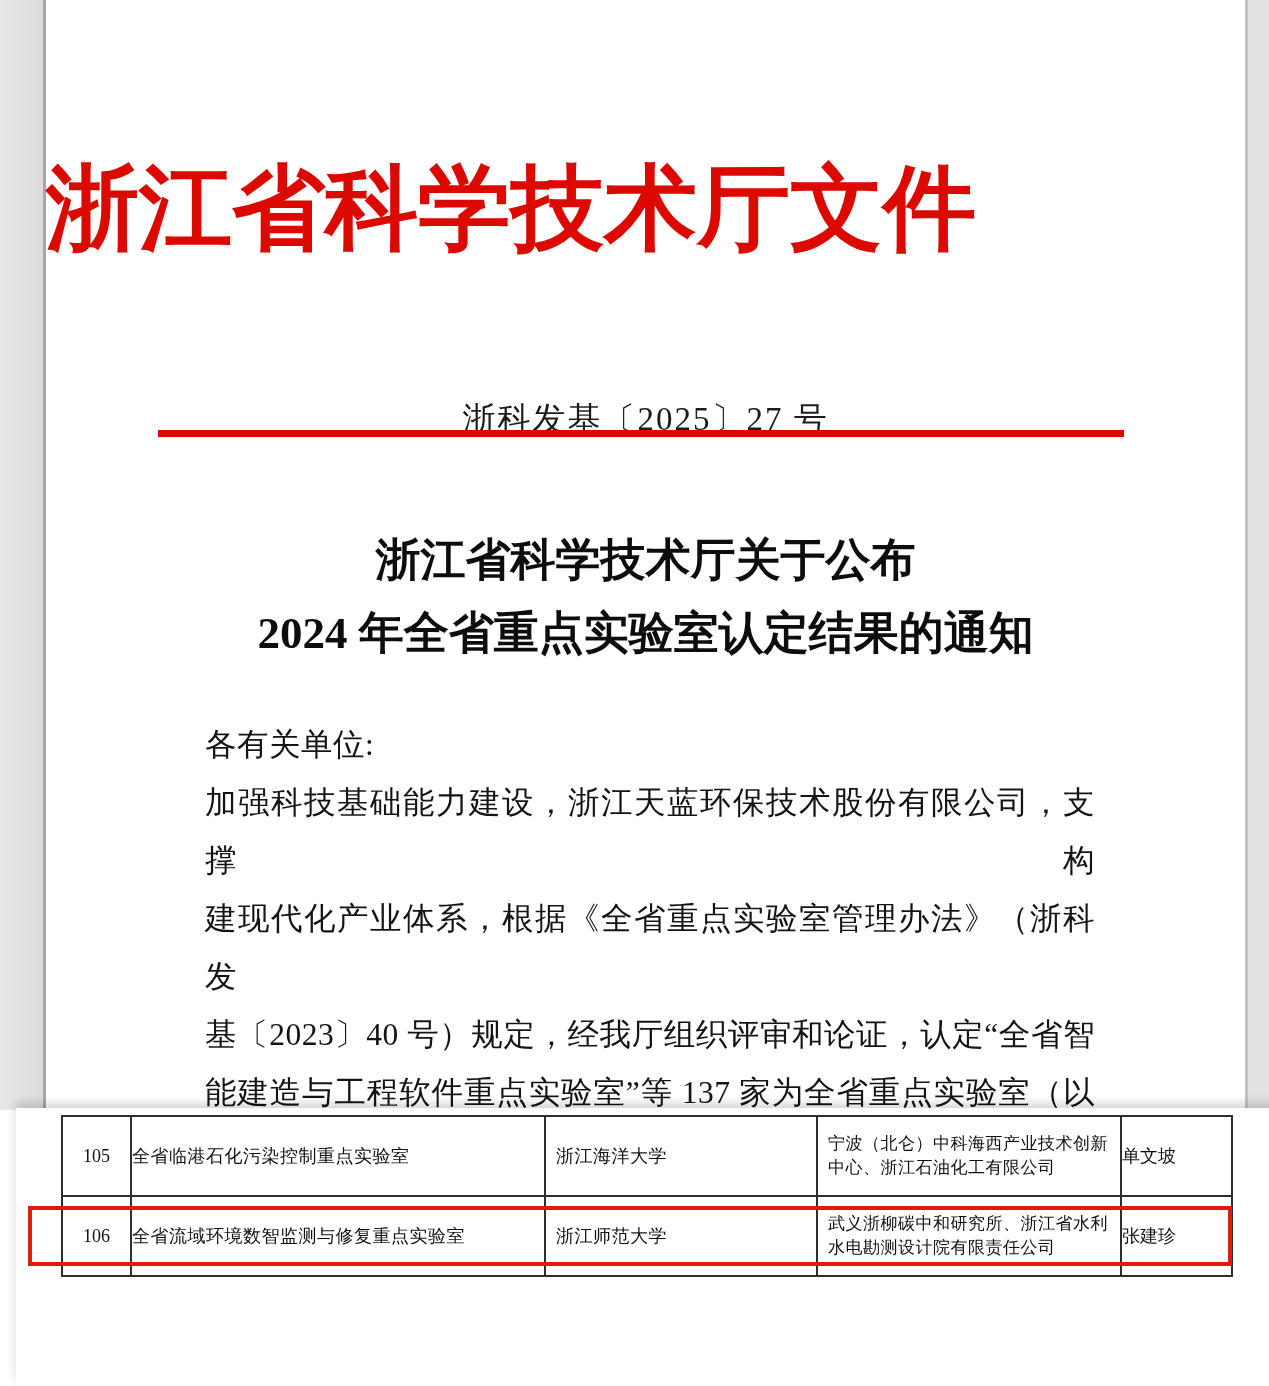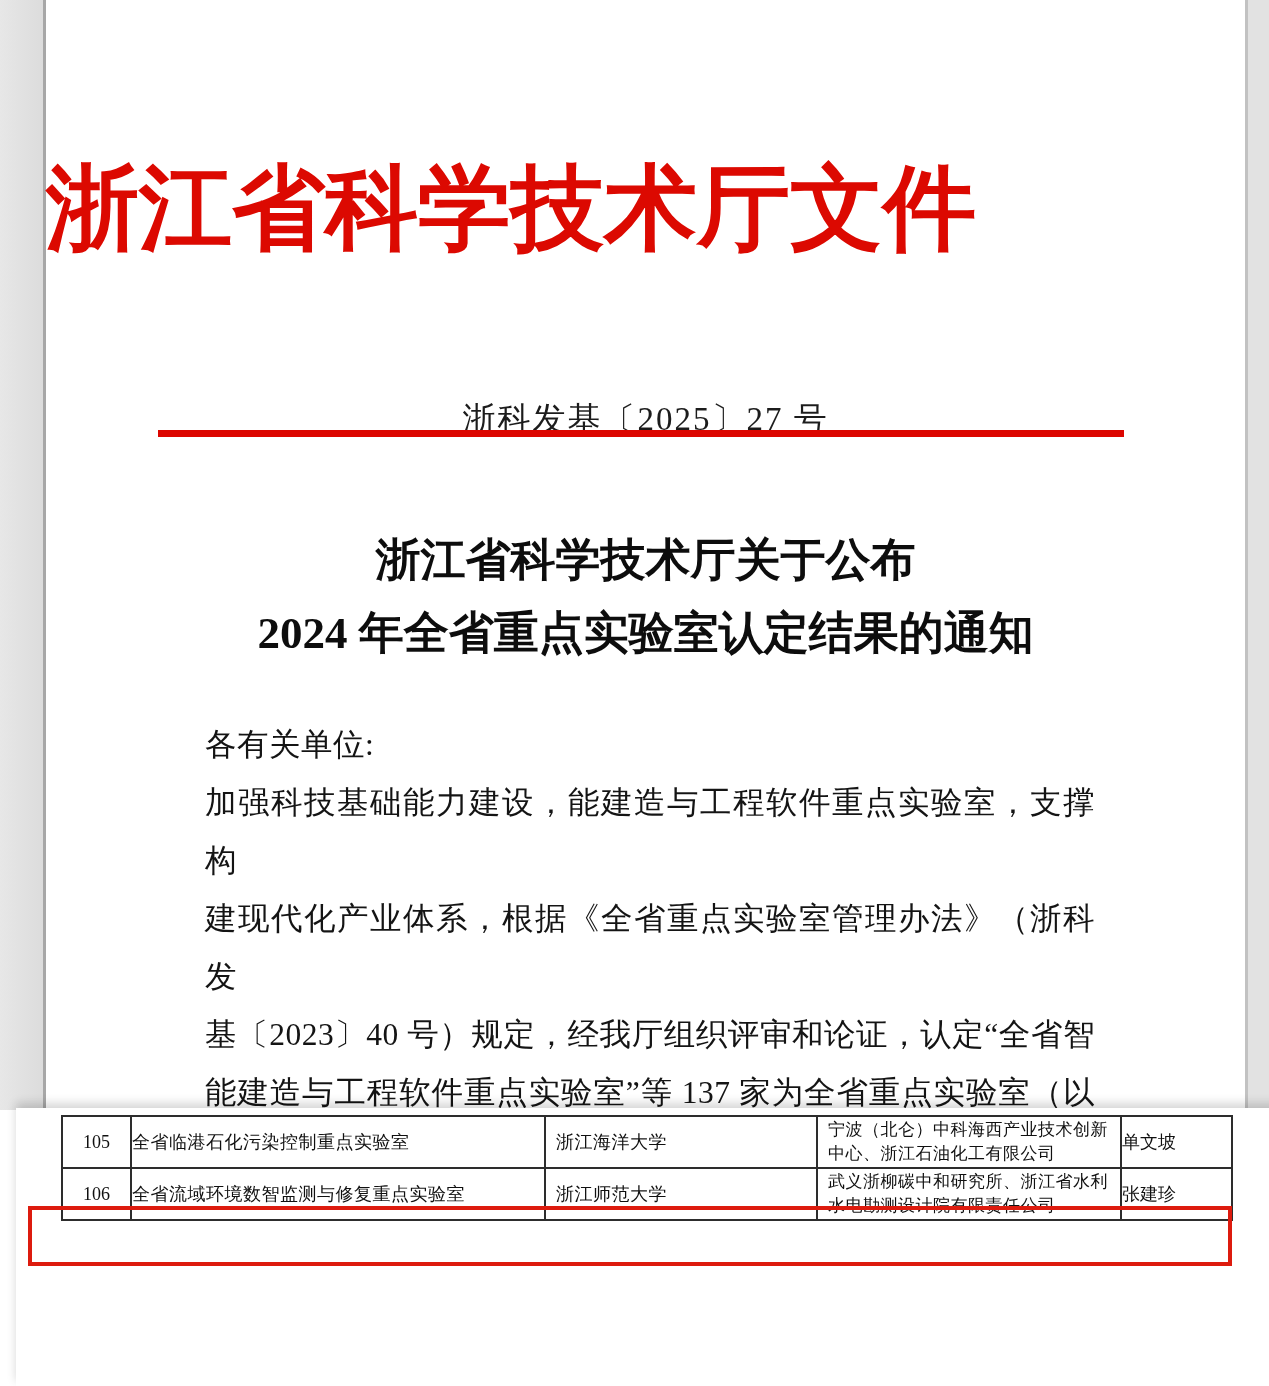--- a/index.html
+++ b/index.html
@@ -73,21 +73,21 @@
   }
   table.results td {
     border:2px solid #2d2d2d;
     vertical-align:middle;
     overflow:hidden;
   }
   tr.r1{height:48px;} tr.r2{height:52px;} tr.r3{height:48px;} tr.r4{height:50px;}
   td.c-num   { text-align:center; }
   td.c-lab   { padding-left:0;  letter-spacing:0.5px; }
   td.c-inst  { padding-left:10px; letter-spacing:0.5px; }
-  td.c-part  { padding:1px 10px; font-size:17px; line-height:24px; letter-spacing:0.5px; }
+  td.c-part  { padding:15px 10px; font-size:17px; line-height:24px; letter-spacing:0.5px; }
   td.c-pers  { text-align:left; }
 
   .highlight-box {
     position:absolute; left:28px; top:1206px; width:1204px; height:60px;
     border:4px solid #dd1b0e;
     pointer-events:none;
   }
 </style>
 </head>
 <body>
@@ -103,21 +103,21 @@
 
 <div class="red-line"></div>
 
 <div class="notice-title">
   <div>浙江省科学技术厅关于公布</div>
   <div>2024 年全省重点实验室认定结果的通知</div>
 </div>
 
 <div class="body-block">
   <div class="body-line">各有关单位:</div>
-  <div class="body-line jline">加强科技基础能力建设，能建造与工程软件重点实验室，支撑构</div>
+  <div class="body-line jline">加强科技基础能力建设，浙江天蓝环保技术股份有限公司，支撑构</div>
   <div class="body-line jline">建现代化产业体系，根据《全省重点实验室管理办法》（浙科发</div>
   <div class="body-line jline">基〔2023〕40 号）规定，经我厅组织评审和论证，认定“全省智</div>
   <div class="body-line jline">能建造与工程软件重点实验室”等 137 家为全省重点实验室（以</div>
   <div class="body-line">下简称“实验室”）。现将有关事项通知如下:</div>
 </div>
 
 <div class="table-strip">
   <table class="results">
     <colgroup>
       <col style="width:69px">

